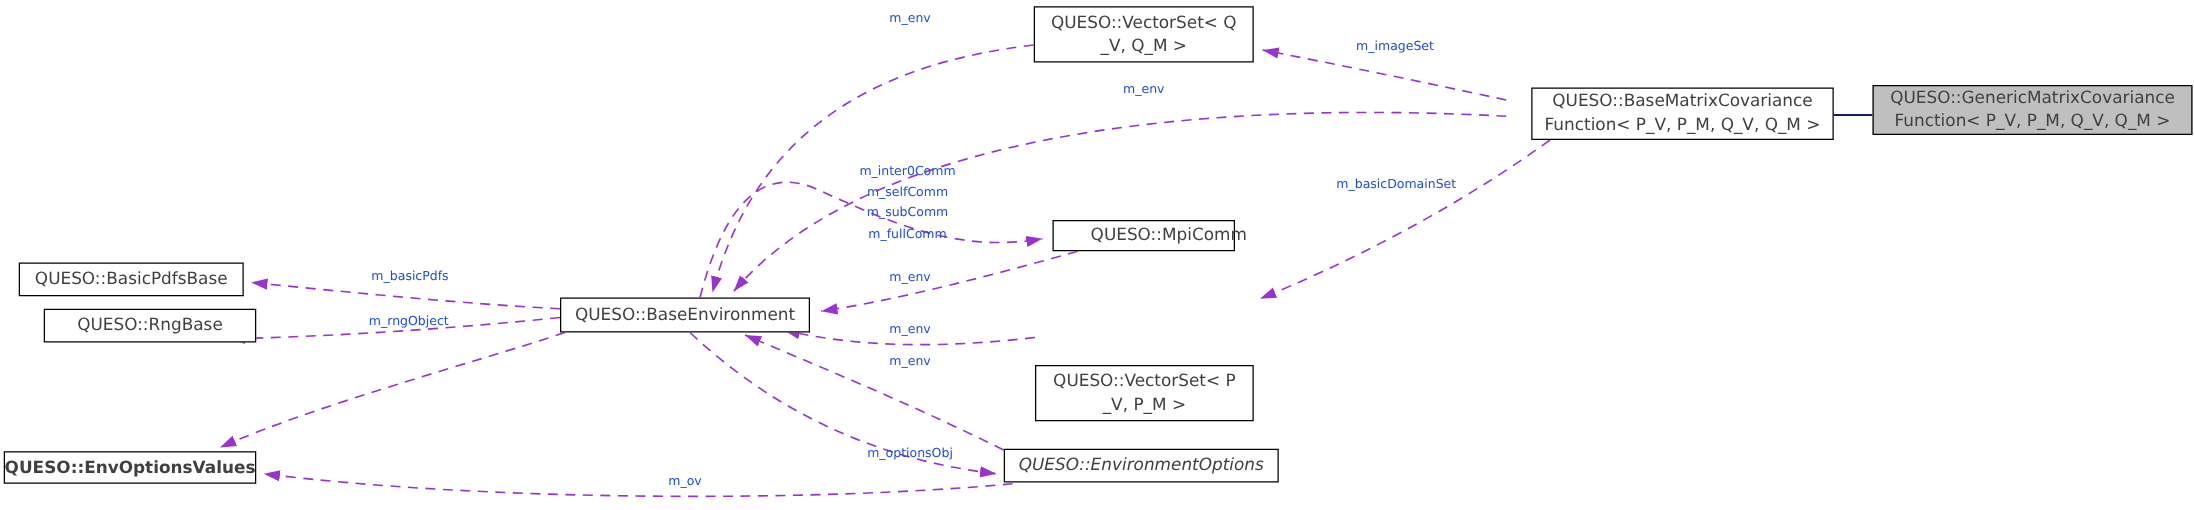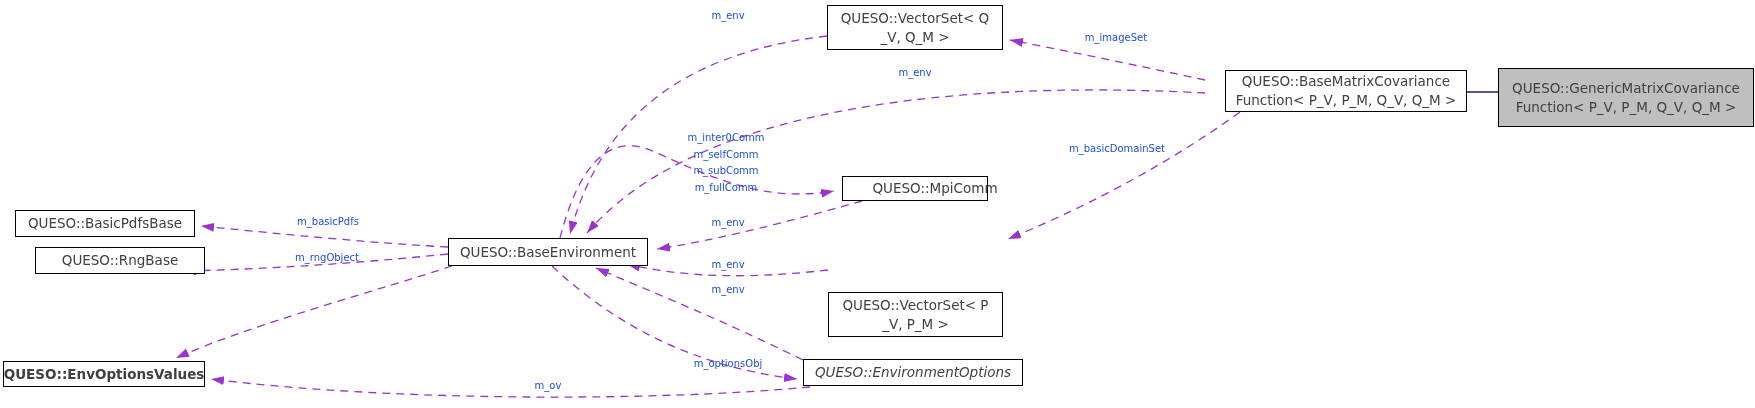--- a/index.html
+++ b/index.html
@@ -69,21 +69,21 @@
       <path d="M 1498 92 L 1452 92" marker-end="url(#arrow-blue)"></path>
     </g>
   </svg>
 
   <div class="node" style="left:827px;top:5px;width:176px;height:45px;">QUESO::VectorSet&lt; Q
 _V, Q_M &gt;</div>
 
   <div class="node" style="left:1205px;top:70px;width:242px;height:42px;margin-left:20px;">QUESO::BaseMatrixCovariance
 Function&lt; P_V, P_M, Q_V, Q_M &gt;</div>
 
-  <div class="node selected" style="left:1498px;top:68px;width:256px;height:59px;">QUESO::GenericMatrixCovariance
+  <div class="node selected" style="left:1498px;top:68px;width:256px;height:40px;">QUESO::GenericMatrixCovariance
 Function&lt; P_V, P_M, Q_V, Q_M &gt;</div>
 
   <div class="node" style="left:842px;top:176px;width:146px;height:25px;padding-left:40px;">QUESO::MpiComm</div>
 
   <div class="node" style="left:15px;top:210px;width:180px;height:27px;">QUESO::BasicPdfsBase</div>
 
   <div class="node" style="left:448px;top:238px;width:200px;height:28px;">QUESO::BaseEnvironment</div>
 
   <div class="node" style="left:35px;top:247px;width:170px;height:27px;">QUESO::RngBase</div>
 

